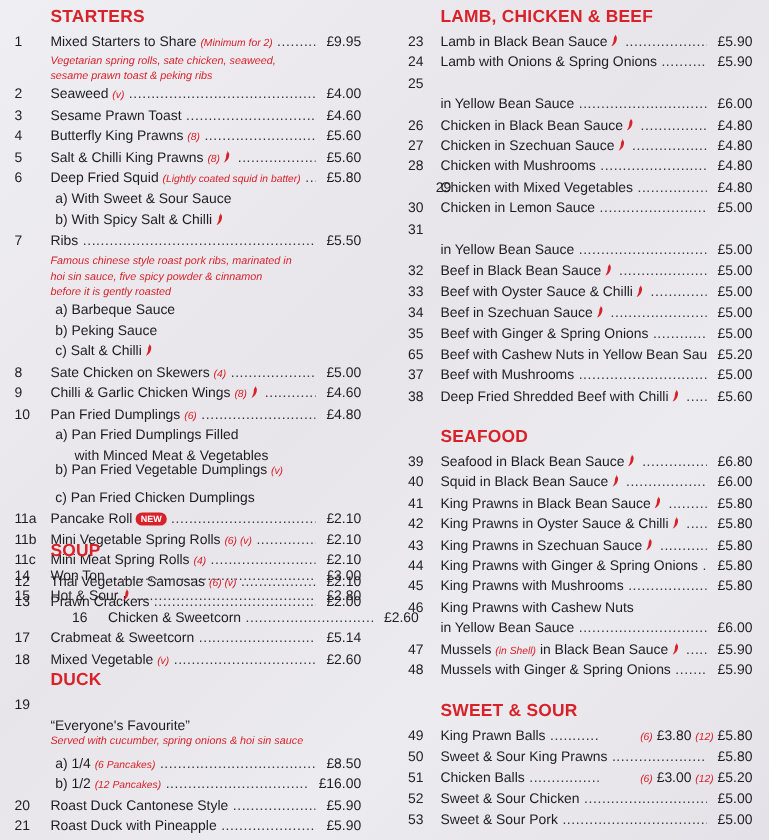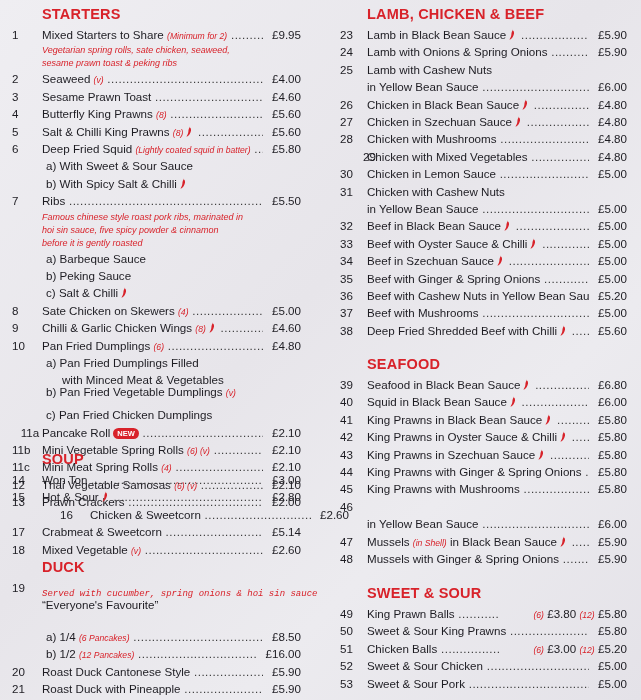--- a/index.html
+++ b/index.html
@@ -116,21 +116,21 @@
       <div class="row" style="top: 336.6px; left: 0px; width: 320px;">
         <span class="num" style="left: 12px;">10</span>
         <span class="name" style="left: 42px; width: 221px;"><span>Pan Fried Dumplings</span> <span class="note">(6)</span><span class="dots"> ........................................................................................................................</span></span>
         <span class="price" style="right: 19px;">£4.80</span>
       </div>
       <div class="row" style="top: 354px; left: 46px;"><span>a) Pan Fried Dumplings Filled</span></div>
       <div class="row" style="top: 371.4px; left: 62px;"><span>with Minced Meat &amp; Vegetables</span></div>
       <div class="row" style="top: 383px; left: 46px;"><span>b) Pan Fried Vegetable Dumplings</span> <span class="note">(v)</span></div>
       <div class="row" style="top: 406.2px; left: 46px;"><span>c) Pan Fried Chicken Dumplings</span></div>
       <div class="row" style="top: 423.6px; left: 0px; width: 320px;">
-        <span class="num" style="left: 12px; text-align: center;">11a</span>
+        <span class="num" style="left: 12px;">11a</span>
         <span class="name" style="left: 42px; width: 221px;"><span>Pancake Roll</span><span class="new-badge">NEW</span><span class="dots"> ........................................................................................................................</span></span>
         <span class="price" style="right: 19px;">£2.10</span>
       </div>
       <div class="row" style="top: 441px; left: 0px; width: 320px;">
         <span class="num" style="left: 12px;">11b</span>
         <span class="name" style="left: 42px; width: 221px;"><span>Mini Vegetable Spring Rolls</span> <span class="note">(6) (v)</span><span class="dots"> ........................................................................................................................</span></span>
         <span class="price" style="right: 19px;">£2.10</span>
       </div>
       <div class="row" style="top: 458.4px; left: 0px; width: 320px;">
         <span class="num" style="left: 12px;">11c</span>
@@ -173,21 +173,21 @@
       <div class="row" style="top: 540.6px; left: 0px; width: 320px;">
         <span class="num" style="left: 12px;">18</span>
         <span class="name" style="left: 42px; width: 221px;"><span>Mixed Vegetable</span> <span class="note">(v)</span><span class="dots"> ........................................................................................................................</span></span>
         <span class="price" style="right: 19px;">£2.60</span>
       </div>
       <div class="section-title" style="left: 42px; top: 559px;">DUCK</div>
       <div class="row" style="top: 579px; left: 0px; width: 320px;">
         <span class="num" style="left: 12px;">19</span>
       </div>
       <div class="row" style="top: 596.4px; left: 42px;">“Everyone's Favourite”</div>
-      <div class="desc" style="top: 588px; left: 42px; font-family: Liberation Mono, monospace;">Served with cucumber, spring onions &amp; hoi sin sauce</div>
+      <div class="desc" style="top: 611px; left: 42px;">Served with cucumber, spring onions &amp; hoi sin sauce</div>
       <div class="row" style="top: 627.8px; left: 0px; width: 320px;">
         <span class="name" style="left: 46px; width: 217px;"><span>a) 1/4</span> <span class="note">(6 Pancakes)</span><span class="dots"> ........................................................................................................................</span></span>
         <span class="price" style="right: 19px;">£8.50</span>
       </div>
       <div class="row" style="top: 645.2px; left: 0px; width: 320px;">
         <span class="name" style="left: 46px; width: 211px;"><span>b) 1/2</span> <span class="note">(12 Pancakes)</span><span class="dots"> ........................................................................................................................</span></span>
         <span class="price" style="right: 19px;">£16.00</span>
       </div>
       <div class="row" style="top: 662.6px; left: 0px; width: 320px;">
         <span class="num" style="left: 12px;">20</span>
@@ -214,21 +214,20 @@
           </svg><span class="dots"> ........................................................................................................................</span></span>
         <span class="price" style="right: 14px;">£5.90</span>
       </div>
       <div class="row" style="top: 43.4px; left: 0px; width: 319px;">
         <span class="num" style="left: 18px;">24</span>
         <span class="name" style="left: 45px; width: 222px;"><span>Lamb with Onions &amp; Spring Onions</span><span class="dots"> ........................................................................................................................</span></span>
         <span class="price" style="right: 14px;">£5.90</span>
       </div>
       <div class="row" style="top: 60.8px; left: 0px; width: 319px;">
         <span class="num" style="left: 18px;">25</span>
-        <span class="name" style="left: 45px; width: 260px;"><span>Lamb with Cashew Nuts</span></span>
       </div>
       <div class="row" style="top: 78.2px; left: 0px; width: 319px;">
         <span class="name" style="left: 45px; width: 222px;"><span>in Yellow Bean Sauce</span><span class="dots"> ........................................................................................................................</span></span>
         <span class="price" style="right: 14px;">£6.00</span>
       </div>
       <div class="row" style="top: 95.6px; left: 0px; width: 319px;">
         <span class="num" style="left: 18px;">26</span>
         <span class="name" style="left: 45px; width: 222px;"><span>Chicken in Black Bean Sauce</span><svg class="chili" viewBox="0 0 6 11">
             <path d="M3.5 0.5 L4.2 1.8 C5.6 2.8 5.2 6 3.6 8.2 C2.6 9.6 1.2 10.4 0.4 10.6 C1.4 9.4 2.2 7.6 2.4 5.6 C2.5 3.8 2.8 2.4 3.6 1.8 Z" fill="#d8222a"></path>
           </svg><span class="dots"> ........................................................................................................................</span></span>
@@ -251,21 +250,20 @@
         <span class="name" style="left: 45px; width: 222px;"><span>Chicken with Mixed Vegetables</span><span class="dots"> ........................................................................................................................</span></span>
         <span class="price" style="right: 14px;">£4.80</span>
       </div>
       <div class="row" style="top: 165.2px; left: 0px; width: 319px;">
         <span class="num" style="left: 18px;">30</span>
         <span class="name" style="left: 45px; width: 222px;"><span>Chicken in Lemon Sauce</span><span class="dots"> ........................................................................................................................</span></span>
         <span class="price" style="right: 14px;">£5.00</span>
       </div>
       <div class="row" style="top: 182.6px; left: 0px; width: 319px;">
         <span class="num" style="left: 18px;">31</span>
-        <span class="name" style="left: 45px; width: 260px;"><span>Chicken with Cashew Nuts</span></span>
       </div>
       <div class="row" style="top: 200px; left: 0px; width: 319px;">
         <span class="name" style="left: 45px; width: 222px;"><span>in Yellow Bean Sauce</span><span class="dots"> ........................................................................................................................</span></span>
         <span class="price" style="right: 14px;">£5.00</span>
       </div>
       <div class="row" style="top: 217.4px; left: 0px; width: 319px;">
         <span class="num" style="left: 18px;">32</span>
         <span class="name" style="left: 45px; width: 222px;"><span>Beef in Black Bean Sauce</span><svg class="chili" viewBox="0 0 6 11">
             <path d="M3.5 0.5 L4.2 1.8 C5.6 2.8 5.2 6 3.6 8.2 C2.6 9.6 1.2 10.4 0.4 10.6 C1.4 9.4 2.2 7.6 2.4 5.6 C2.5 3.8 2.8 2.4 3.6 1.8 Z" fill="#d8222a"></path>
           </svg><span class="dots"> ........................................................................................................................</span></span>
@@ -284,21 +282,21 @@
             <path d="M3.5 0.5 L4.2 1.8 C5.6 2.8 5.2 6 3.6 8.2 C2.6 9.6 1.2 10.4 0.4 10.6 C1.4 9.4 2.2 7.6 2.4 5.6 C2.5 3.8 2.8 2.4 3.6 1.8 Z" fill="#d8222a"></path>
           </svg><span class="dots"> ........................................................................................................................</span></span>
         <span class="price" style="right: 14px;">£5.00</span>
       </div>
       <div class="row" style="top: 269.6px; left: 0px; width: 319px;">
         <span class="num" style="left: 18px;">35</span>
         <span class="name" style="left: 45px; width: 222px;"><span>Beef with Ginger &amp; Spring Onions</span><span class="dots"> ........................................................................................................................</span></span>
         <span class="price" style="right: 14px;">£5.00</span>
       </div>
       <div class="row" style="top: 287px; left: 0px; width: 319px;">
-        <span class="num" style="left: 18px;">36</span>
+        <span class="num" style="left: 18px;">65</span>
         <span class="name" style="left: 45px; width: 222px;"><span>Beef with Cashew Nuts in Yellow Bean Sauce</span></span>
         <span class="price" style="right: 14px;">£5.20</span>
       </div>
       <div class="row" style="top: 304.4px; left: 0px; width: 319px;">
         <span class="num" style="left: 18px;">37</span>
         <span class="name" style="left: 45px; width: 222px;"><span>Beef with Mushrooms</span><span class="dots"> ........................................................................................................................</span></span>
         <span class="price" style="right: 14px;">£5.00</span>
       </div>
       <div class="row" style="top: 321.8px; left: 0px; width: 319px;">
         <span class="num" style="left: 18px;">38</span>
@@ -348,20 +346,21 @@
         <span class="name" style="left: 45px; width: 222px;"><span>King Prawns with Ginger &amp; Spring Onions</span><span class="dots"> ........................................................................................................................</span></span>
         <span class="price" style="right: 14px;">£5.80</span>
       </div>
       <div class="row" style="top: 480.4px; left: 0px; width: 319px;">
         <span class="num" style="left: 18px;">45</span>
         <span class="name" style="left: 45px; width: 222px;"><span>King Prawns with Mushrooms</span><span class="dots"> ........................................................................................................................</span></span>
         <span class="price" style="right: 14px;">£5.80</span>
       </div>
       <div class="row" style="top: 497.8px; left: 0px; width: 319px;">
         <span class="num" style="left: 18px;">46</span>
+        <span class="name" style="left: 45px; width: 260px;"><span>King Prawns with Cashew Nuts</span></span>
       </div>
       <div class="row" style="top: 515.2px; left: 0px; width: 319px;">
         <span class="name" style="left: 45px; width: 222px;"><span>in Yellow Bean Sauce</span><span class="dots"> ........................................................................................................................</span></span>
         <span class="price" style="right: 14px;">£6.00</span>
       </div>
       <div class="row" style="top: 532.6px; left: 0px; width: 319px;">
         <span class="num" style="left: 18px;">47</span>
         <span class="name" style="left: 45px; width: 222px;"><span>Mussels</span> <span class="note">(in Shell)</span> <span>in Black Bean Sauce</span><svg class="chili" viewBox="0 0 6 11">
             <path d="M3.5 0.5 L4.2 1.8 C5.6 2.8 5.2 6 3.6 8.2 C2.6 9.6 1.2 10.4 0.4 10.6 C1.4 9.4 2.2 7.6 2.4 5.6 C2.5 3.8 2.8 2.4 3.6 1.8 Z" fill="#d8222a"></path>
           </svg><span class="dots"> ........................................................................................................................</span></span>

